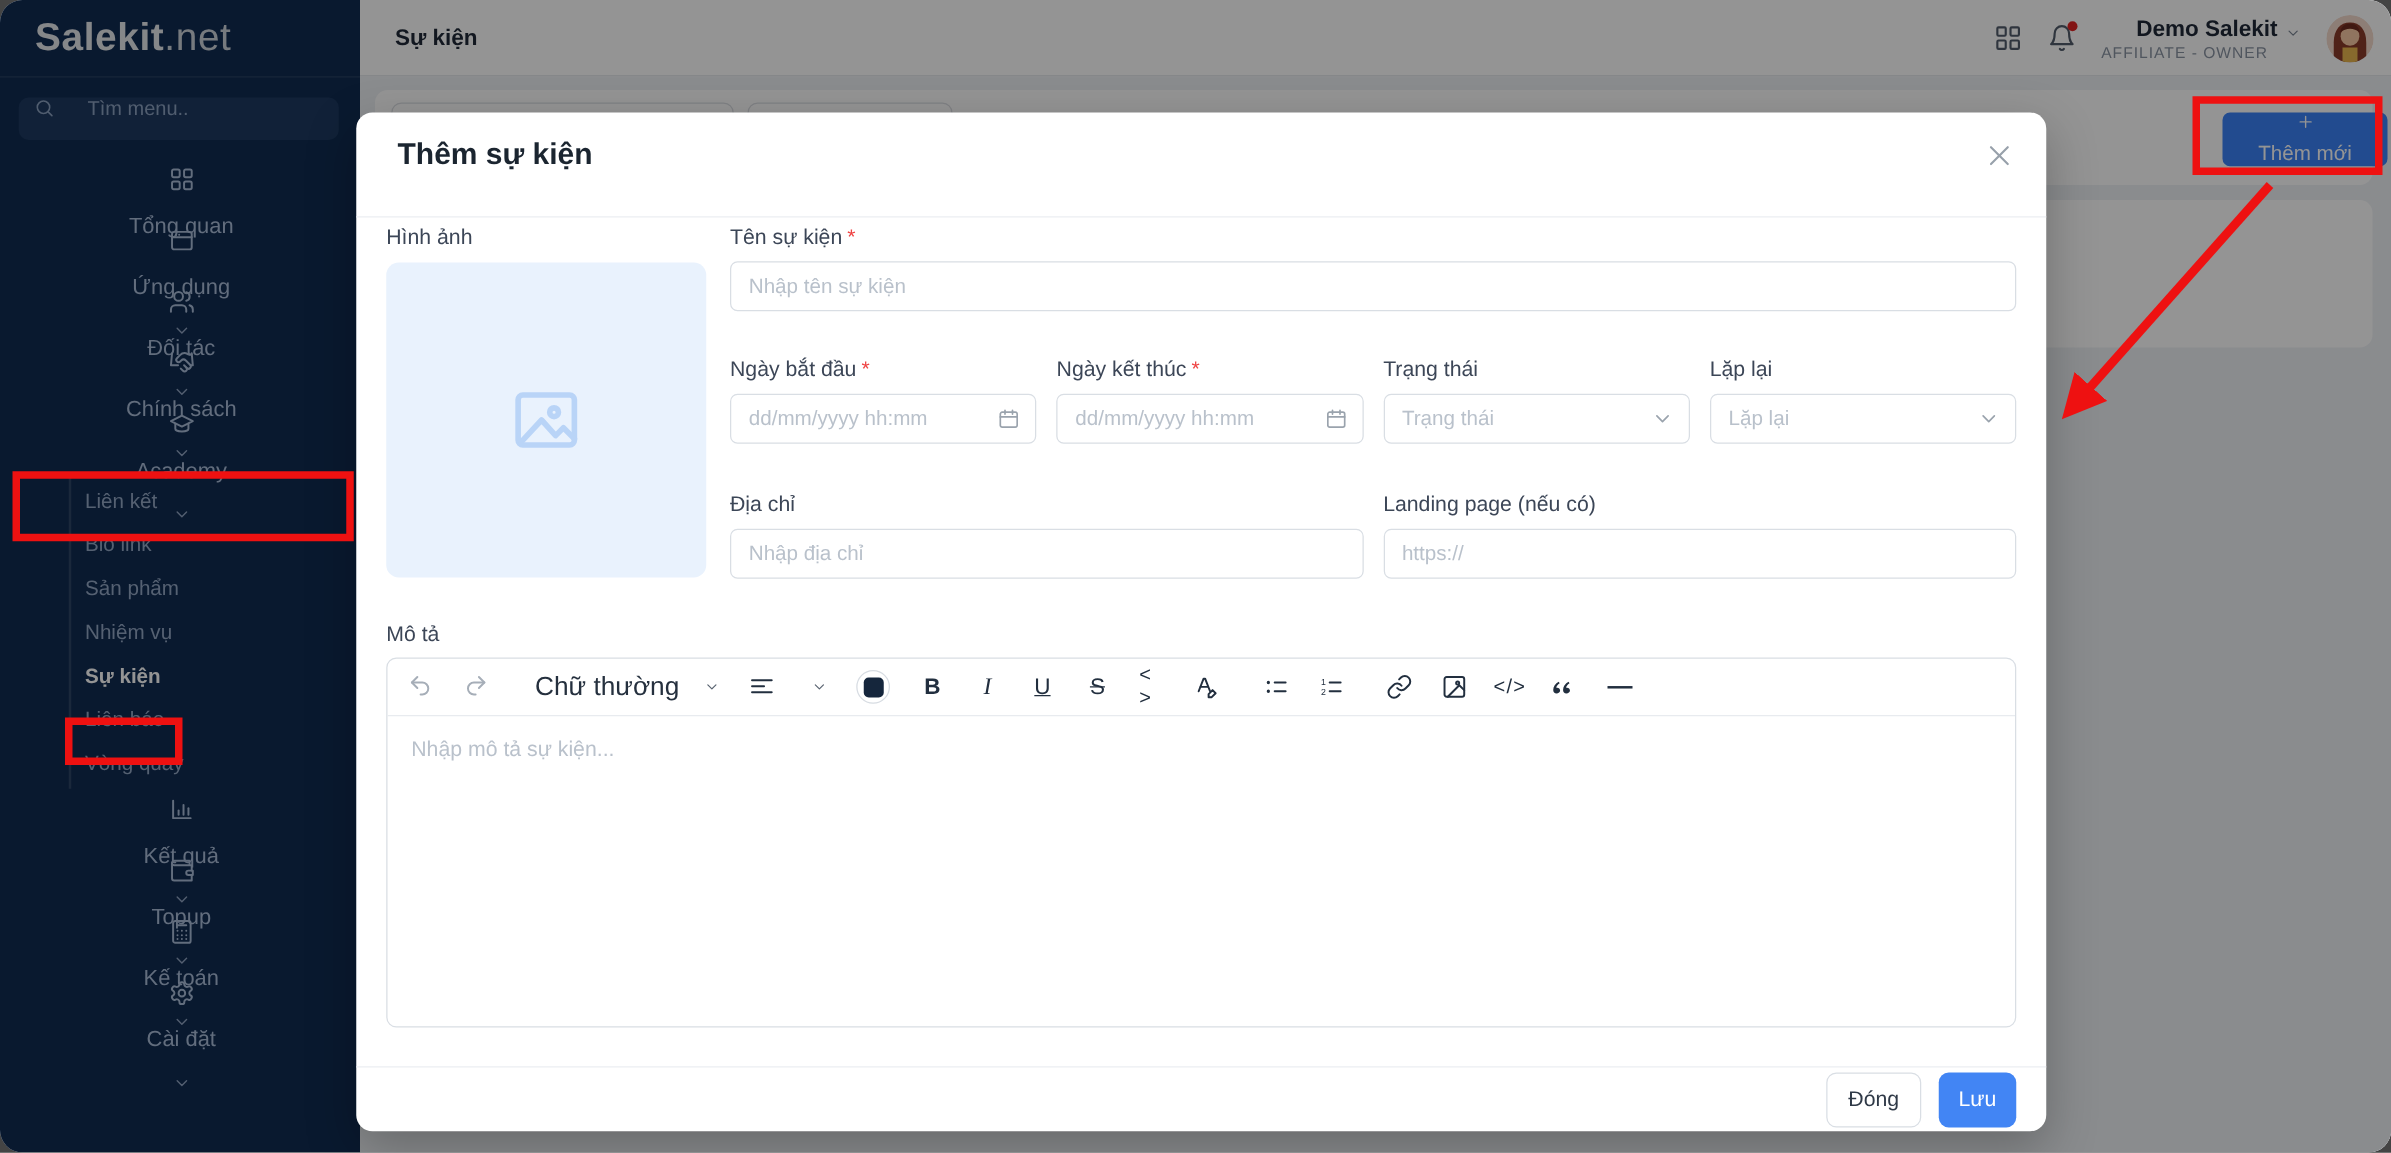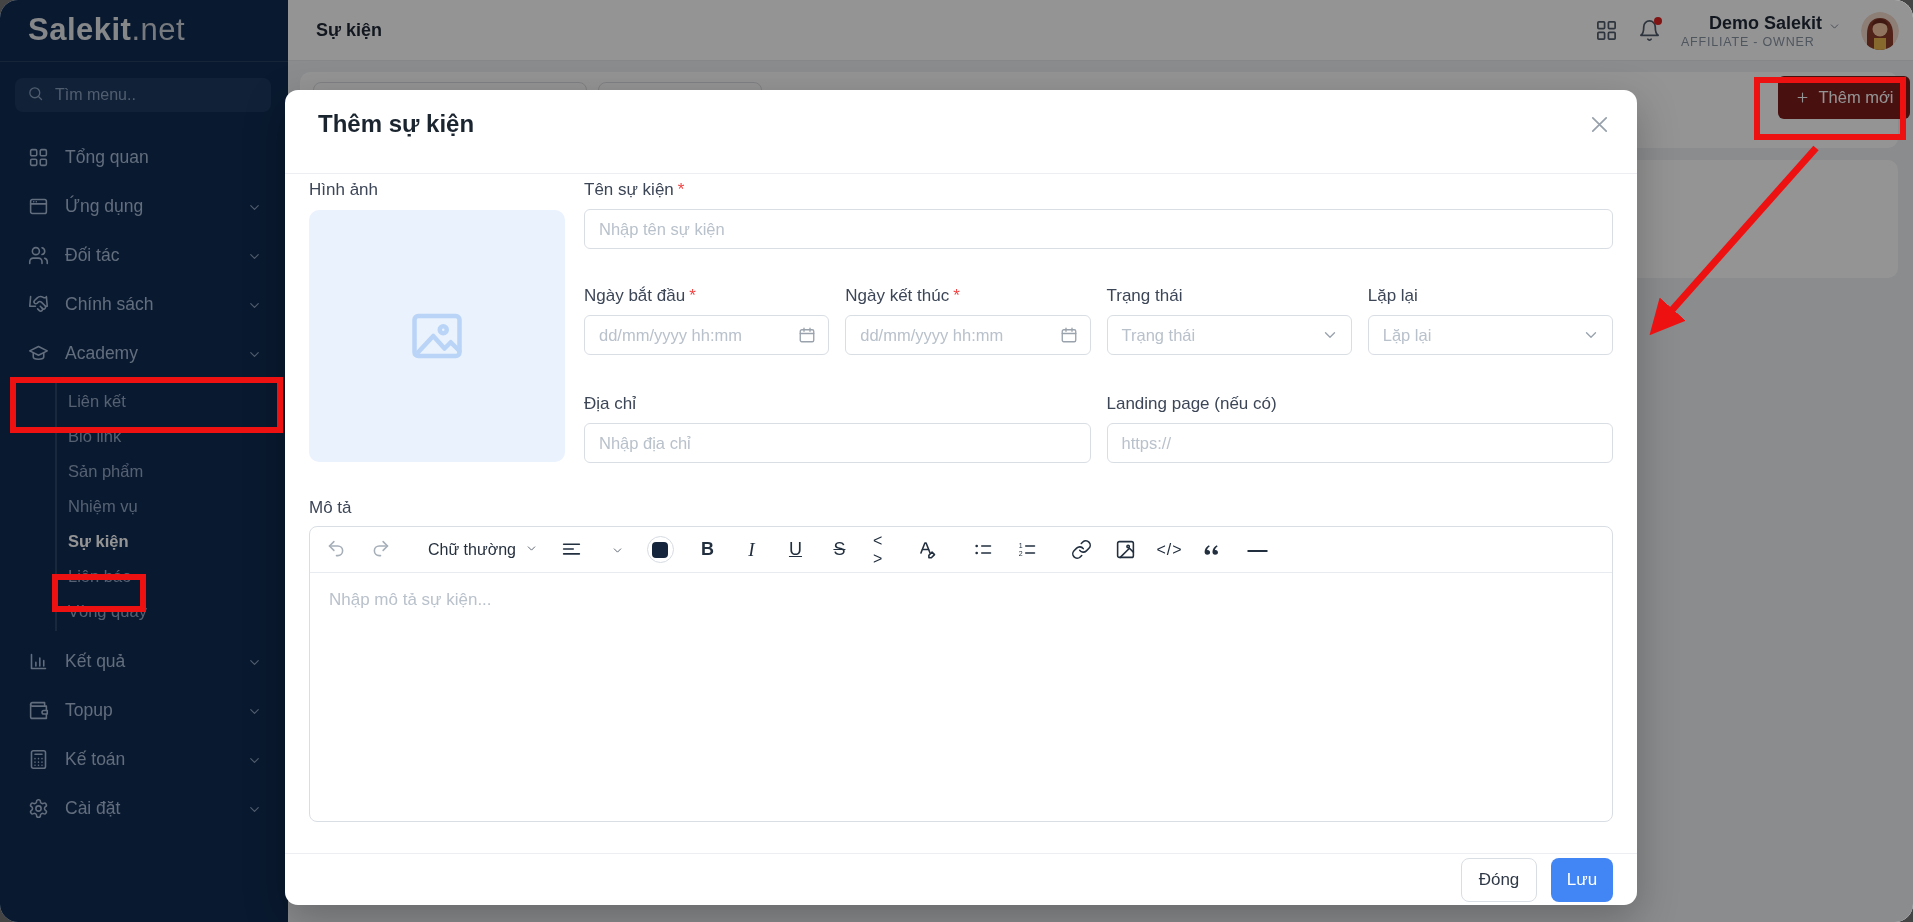--- a/index.html
+++ b/index.html
@@ -5,25 +5,25 @@
   html,body{margin:0;padding:0;background:#444;}
   *{box-sizing:border-box;font-family:"Liberation Sans",sans-serif;}
   .app{position:relative;width:1913px;height:922px;background:#eef1f5;overflow:hidden;border-radius:18px;}
 
   
   .sidebar{position:absolute;left:0;top:0;width:288px;height:922px;background:#112c52;z-index:10;}
   .logo{position:absolute;left:28px;top:12px;font-size:31px;color:#e6e8ec;letter-spacing:.5px;}
   .logo b{font-weight:700;}
   .logo span{font-weight:400;color:#ccd2da;}
   .sb-divider{position:absolute;left:0;top:61px;width:288px;height:1px;background:rgba(255,255,255,.10);}
-  .search{position:absolute;left:15px;top:78px;width:256px;height:34px;background:#1e3a61;border-radius:8px;display:flex;align-items:center;padding:0 12px;gap:9px;color:#8ba0bf;}
+  .search{position:absolute;left:15px;top:78px;width:256px;height:34px;background:#1e3a61;border-radius:8px;display:flex;align-items:flex-start;padding:0 12px;gap:24px;color:#8ba0bf;}
   .search input{flex:1;background:transparent;border:0;outline:none;color:#c4d2e6;font-size:16px;}
   .search input::placeholder{color:#8ba0bf;}
   .nav{position:absolute;left:0;top:133px;width:288px;}
-  .nav-item{position:relative;height:49px;display:flex;align-items:center;padding:0 26px 0 28px;gap:16px;color:#a9bcd8;font-size:17.5px;cursor:pointer;}
+  .nav-item{position:relative;height:49px;display:flex;align-items:center;padding:0 26px 0 28px;gap:16px;color:#a9bcd8;font-size:17.5px;cursor:pointer;flex-direction:column;}
   .nav-item .ni{width:21px;height:21px;flex:0 0 21px;}
   .nav-item .lab{flex:1;}
   .nav-item .chev{width:15px;height:15px;color:#8fa3c1;}
   .nav-item.active-parent{background:#1e3a63;border-radius:8px;margin:0 8px;padding:0 18px 0 20px;}
   .submenu{position:relative;padding:6px 0 8px 0;}
   .submenu:before{content:"";position:absolute;left:55px;top:4px;bottom:6px;width:1.5px;background:rgba(255,255,255,.12);}
   .sub-item{height:35px;display:flex;align-items:center;padding-left:68px;color:#93a7c4;font-size:16.5px;cursor:pointer;}
   .sub-item.active{color:#ffffff;font-weight:700;}
 
   
@@ -35,21 +35,21 @@
   .user{display:flex;flex-direction:column;align-items:flex-start;cursor:pointer;}
   .user .nm{display:flex;align-items:center;gap:6px;font-size:18px;font-weight:700;color:#1f2937;padding-left:28px;}
   .user .nm .chev{width:13px;height:13px;color:#7b8594;}
   .user .role{font-size:12.5px;color:#8a94a3;letter-spacing:.8px;margin-top:1px;}
   .avatar{width:38px;height:38px;border-radius:50%;overflow:hidden;flex:0 0 38px;cursor:pointer;}
 
   
   .content{position:absolute;left:288px;top:61px;right:0;bottom:0;background:#eef1f5;}
   .filter-card{position:absolute;left:12px;top:11px;width:1598px;height:76px;background:#fff;border-radius:10px;}
   .f-in{position:absolute;top:10px;height:36px;border:1px solid #dcdfe4;border-radius:8px;background:#fff;}
-  .add-btn{position:absolute;left:1478px;top:4px;width:132px;height:43px;background:#7f1d1d;border-radius:6px;color:#fff;font-size:16.5px;display:flex;align-items:center;justify-content:center;gap:9px;cursor:pointer;}
+  .add-btn{position:absolute;left:1478px;top:18px;width:132px;height:43px;background:#3b82f6;border-radius:6px;color:#fff;font-size:16.5px;display:flex;align-items:center;justify-content:center;gap:9px;cursor:pointer;flex-direction:column;}
   .add-btn svg{width:15px;height:15px;}
   .table-card{position:absolute;left:12px;top:99px;width:1598px;height:118px;background:#fff;border-radius:10px;}
 
   
   .overlay{position:absolute;inset:0;background:rgba(0,0,0,.42);z-index:40;}
   .modal{position:absolute;left:285px;top:90px;width:1352px;height:815px;background:#fff;border-radius:13px;z-index:50;box-shadow:0 14px 40px rgba(0,0,0,.25);}
   .m-header{position:absolute;left:0;top:0;right:0;height:84px;border-bottom:1px solid #eceef2;}
   .m-title{position:absolute;left:33px;top:0;line-height:68px;font-size:24px;font-weight:700;color:#1b2530;}
   .m-close{position:absolute;right:26px;top:23px;width:23px;height:23px;color:#98a1ab;cursor:pointer;}
   .lbl{font-size:17px;color:#3c4657;}
@@ -66,21 +66,21 @@
   .row1 .lbl{display:block;margin-bottom:9px;}
   .row2{position:absolute;left:299px;top:196px;width:1029px;display:grid;grid-template-columns:repeat(4,1fr);gap:16px;}
   .row3{position:absolute;left:299px;top:304px;width:1029px;display:grid;grid-template-columns:repeat(2,1fr);gap:16px;}
   .cell .lbl{display:block;margin-bottom:9px;}
   .lab-desc{position:absolute;left:24px;top:408px;}
   .editor{position:absolute;left:24px;top:436px;width:1304px;height:296px;border:1px solid #d9dee4;border-radius:8px;}
   .toolbar{height:46px;border-bottom:1px solid #e8ebef;display:flex;align-items:center;padding:0 16px;gap:23px;color:#222f3f;}
   .t-ic{width:21px;height:21px;display:flex;align-items:center;justify-content:center;cursor:pointer;flex:0 0 auto;}
   .t-ic svg{width:21px;height:21px;}
   .t-ic.dis{color:#a6aeb8;}
-  .t-txt{font-size:16px;color:#25303e;display:flex;align-items:flex-start;gap:9px;cursor:pointer;}
+  .t-txt{font-size:21px;color:#25303e;display:flex;align-items:flex-start;gap:20px;cursor:pointer;}
   .t-txt .chev{width:13px;height:13px;color:#5b6572;}
   .swatch{width:27px;height:27px;border:1px solid #d7dce2;border-radius:50%;display:flex;align-items:center;justify-content:center;cursor:pointer;}
   .swatch i{display:block;width:16px;height:16px;border-radius:4px;background:#15263c;}
   .t-b{font-weight:700;font-size:18px;}
   .t-i{font-style:italic;font-family:"Liberation Serif",serif;font-size:19px;}
   .t-u{text-decoration:underline;font-size:18px;}
   .t-s{text-decoration:line-through;font-size:18px;}
   .t-code{font-size:16px;letter-spacing:1px;}
   .t-hr{font-size:20px;font-weight:700;}
   .ed-ph{padding:17px 19px;font-size:17px;color:#b9c1cb;cursor:text;height:248px;}

